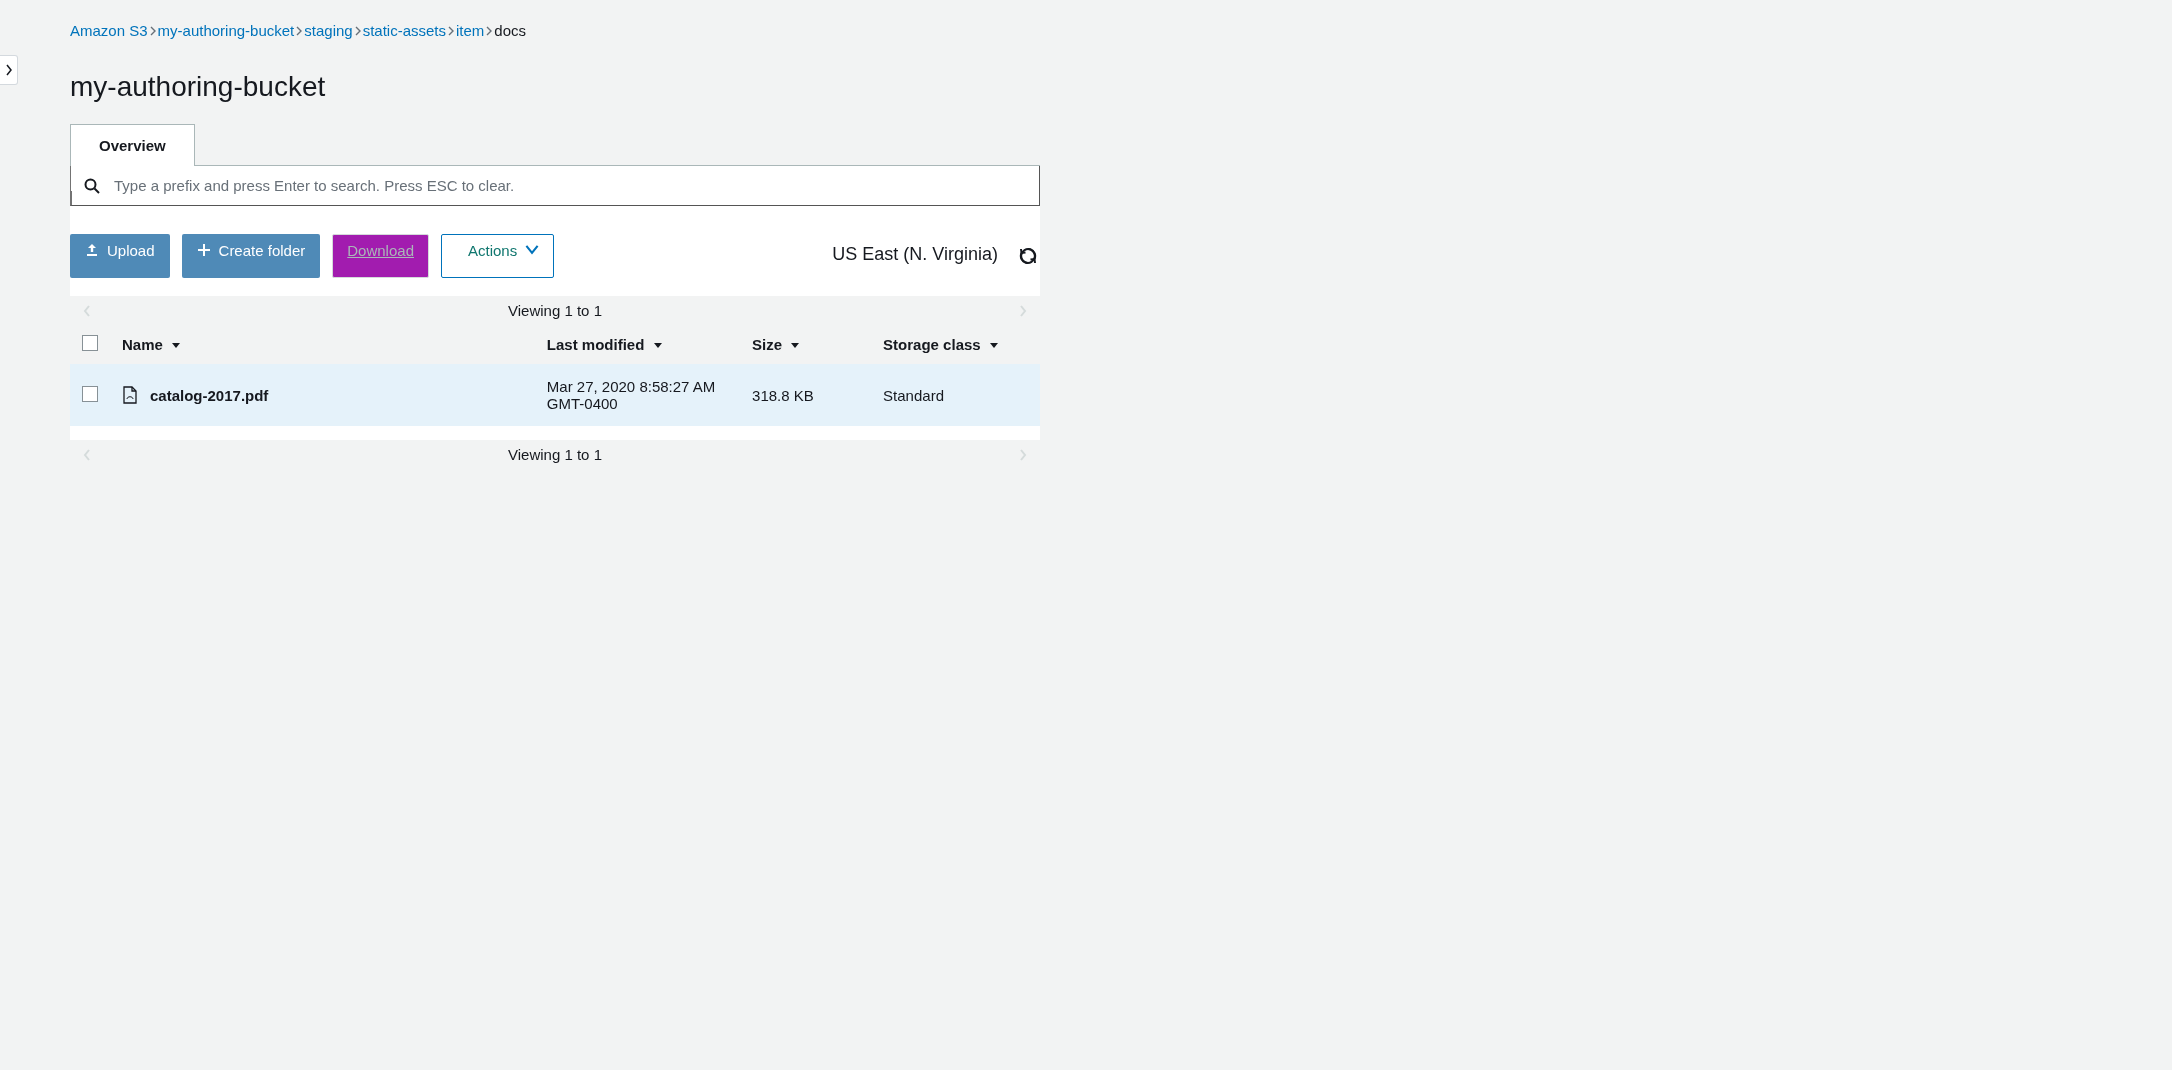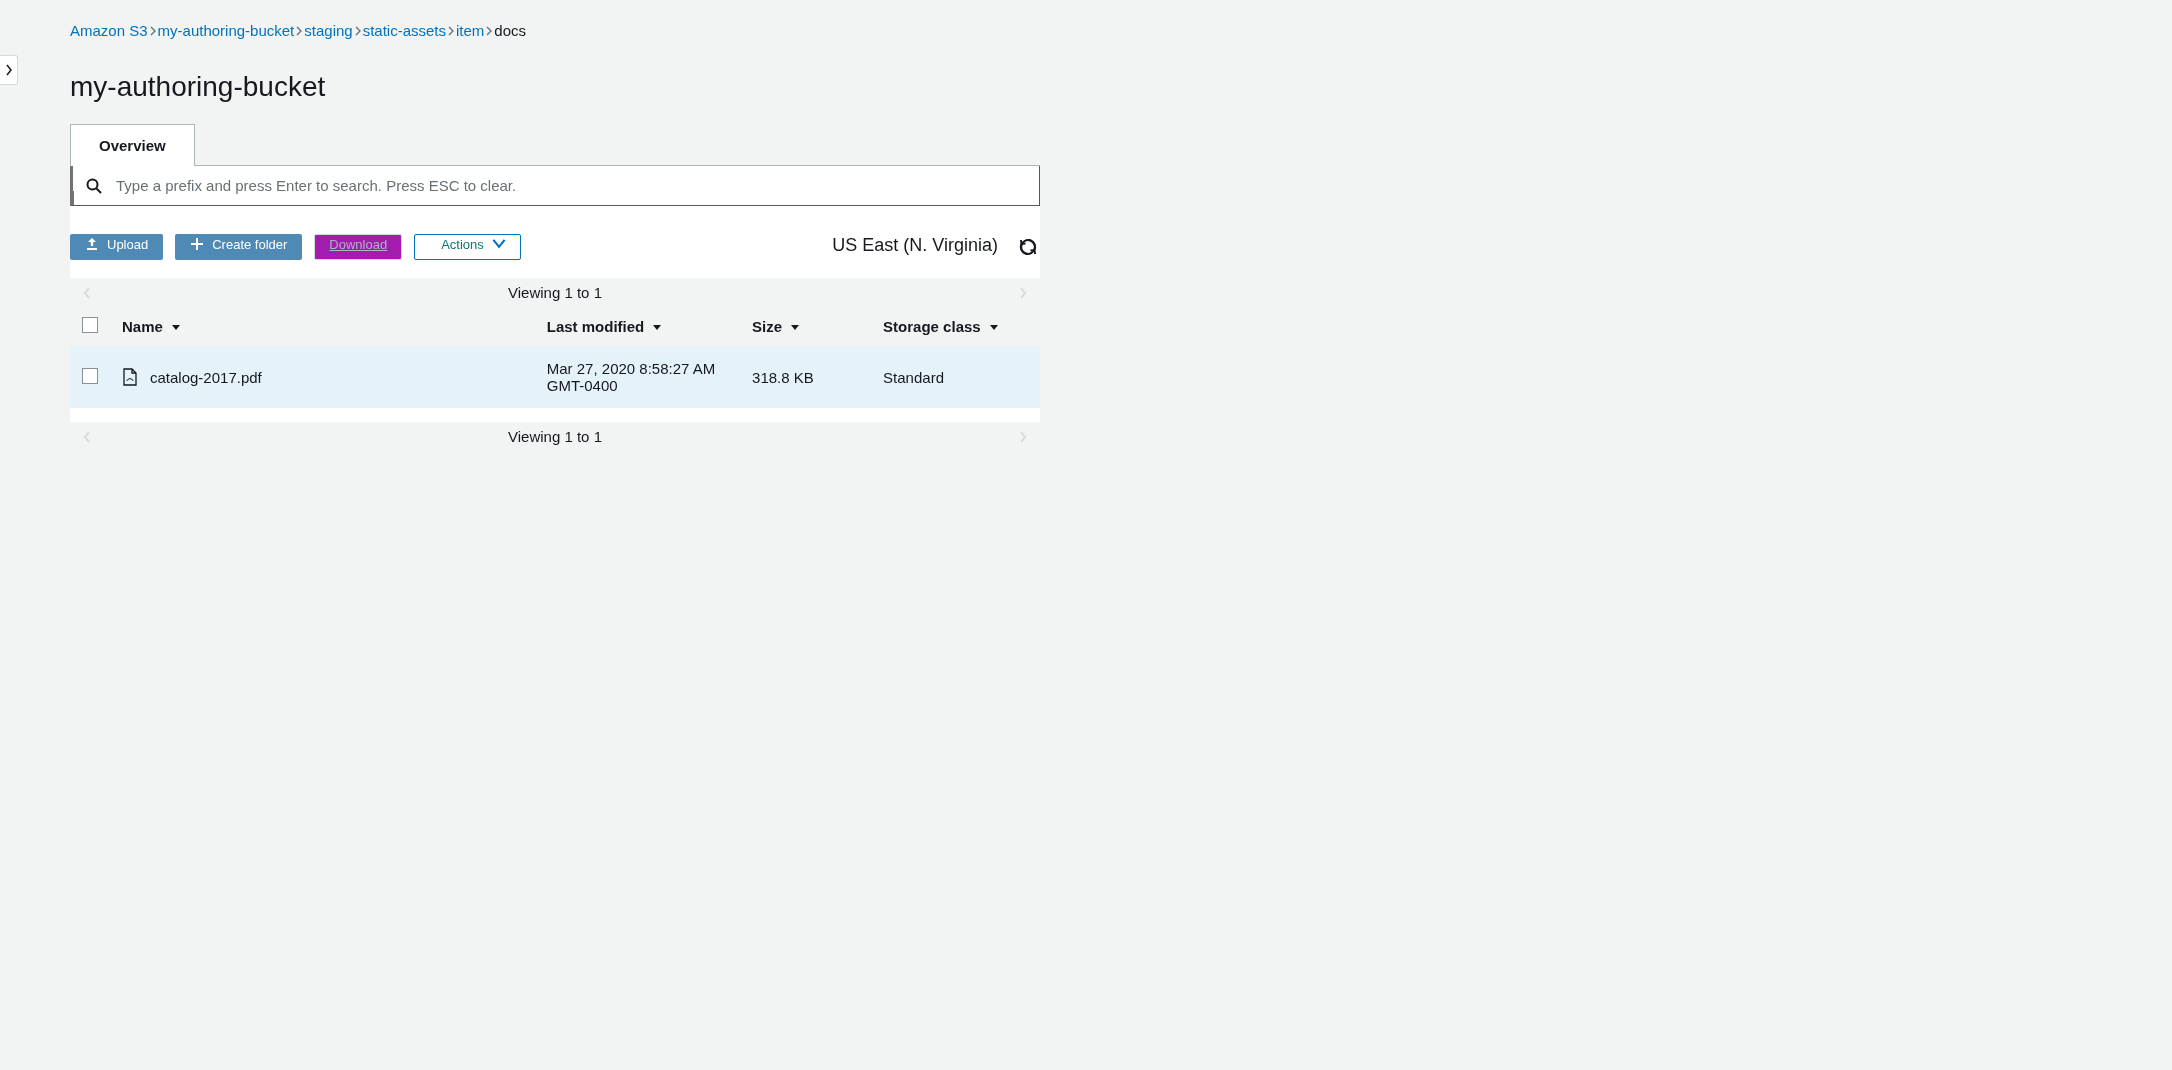--- a/index.html
+++ b/index.html
@@ -101,29 +101,29 @@
     .searchbox input::placeholder { color: #687078; }
     .toolbar {
       display: flex;
       align-items: center;
       justify-content: space-between;
       padding: 28px 0 18px 0;
     }
     .toolbar-left { display: flex; gap: 12px; align-items: center; }
     .btn {
       display: inline-flex;
-      align-items: flex-end;
+      align-items: flex-start;
       gap: 8px;
       padding: 8px 14px;
-      font-size: 13px;
+      font-size: 15px;
       border-radius: 2px;
       cursor: pointer;
       border: 1px solid transparent;
       line-height: 1;
-      height: 26px;
+      height: 44px;
     }
     .btn-primary { background: #4f8ab7; color: #fff; }
     .btn-outline-disabled {
       background: #a21caf; color: #aab7b8;
       border-color: #d5dbdb; cursor: not-allowed; text-decoration: underline;
     }
     .btn-outline-blue {
       background: #fff; color: #0f766e;
       border-color: #0073bb;
       padding-left: 26px;
@@ -232,21 +232,21 @@
     </nav>
 
     <h1 class="page-title">my-authoring-bucket</h1>
 
     <div class="tabs">
       <div class="tab active">Overview</div>
     </div>
 
     <div class="tabpanel">
 
-      <div class="searchbox" style="border-left:4px solid #737373; border-top:none; margin-top:0; position:relative;">
+      <div class="searchbox" style="border-left:2px solid #737373; border-top:none; margin-top:0; position:relative;">
         <span class="left-border-gap"></span>
         <svg class="mag" viewBox="0 0 16 16">
           <circle cx="6.5" cy="6.5" r="5" fill="none" stroke="#16191f" stroke-width="2"></circle>
           <line x1="10.5" y1="10.5" x2="15" y2="15" stroke="#16191f" stroke-width="2"></line>
         </svg>
         <input type="text" placeholder="Type a prefix and press Enter to search. Press ESC to clear." style="">
       </div>
 
       <div class="toolbar">
         <div class="toolbar-left">
@@ -344,21 +344,21 @@
         <tbody>
           <tr class="row-selected">
             <td><span class="chk"></span></td>
             <td>
               <div class="file-cell">
                 <svg viewBox="0 0 16 18">
                   <path d="M2 1 L10 1 L14 5 L14 17 L2 17 Z" fill="none" stroke="#16191f" stroke-width="1.3"></path>
                   <path d="M10 1 L10 5 L14 5" fill="none" stroke="#16191f" stroke-width="1.3"></path>
                   <path d="M5 13 C5 10 11 10 11 13" fill="none" stroke="#16191f" stroke-width="1"></path>
                 </svg>
-                <span style="font-weight:400;">catalog-2017.pdf</span>
+                <span style="font-weight:700;">catalog-2017.pdf</span>
               </div>
             </td>
             <td style="max-width:200px;">Mar 27, 2020 8:58:27 AM GMT-0400</td>
             <td>318.8 KB</td>
             <td>Standard</td>
           </tr>
         </tbody>
       </table>
 
       <div class="below-gap"></div>

